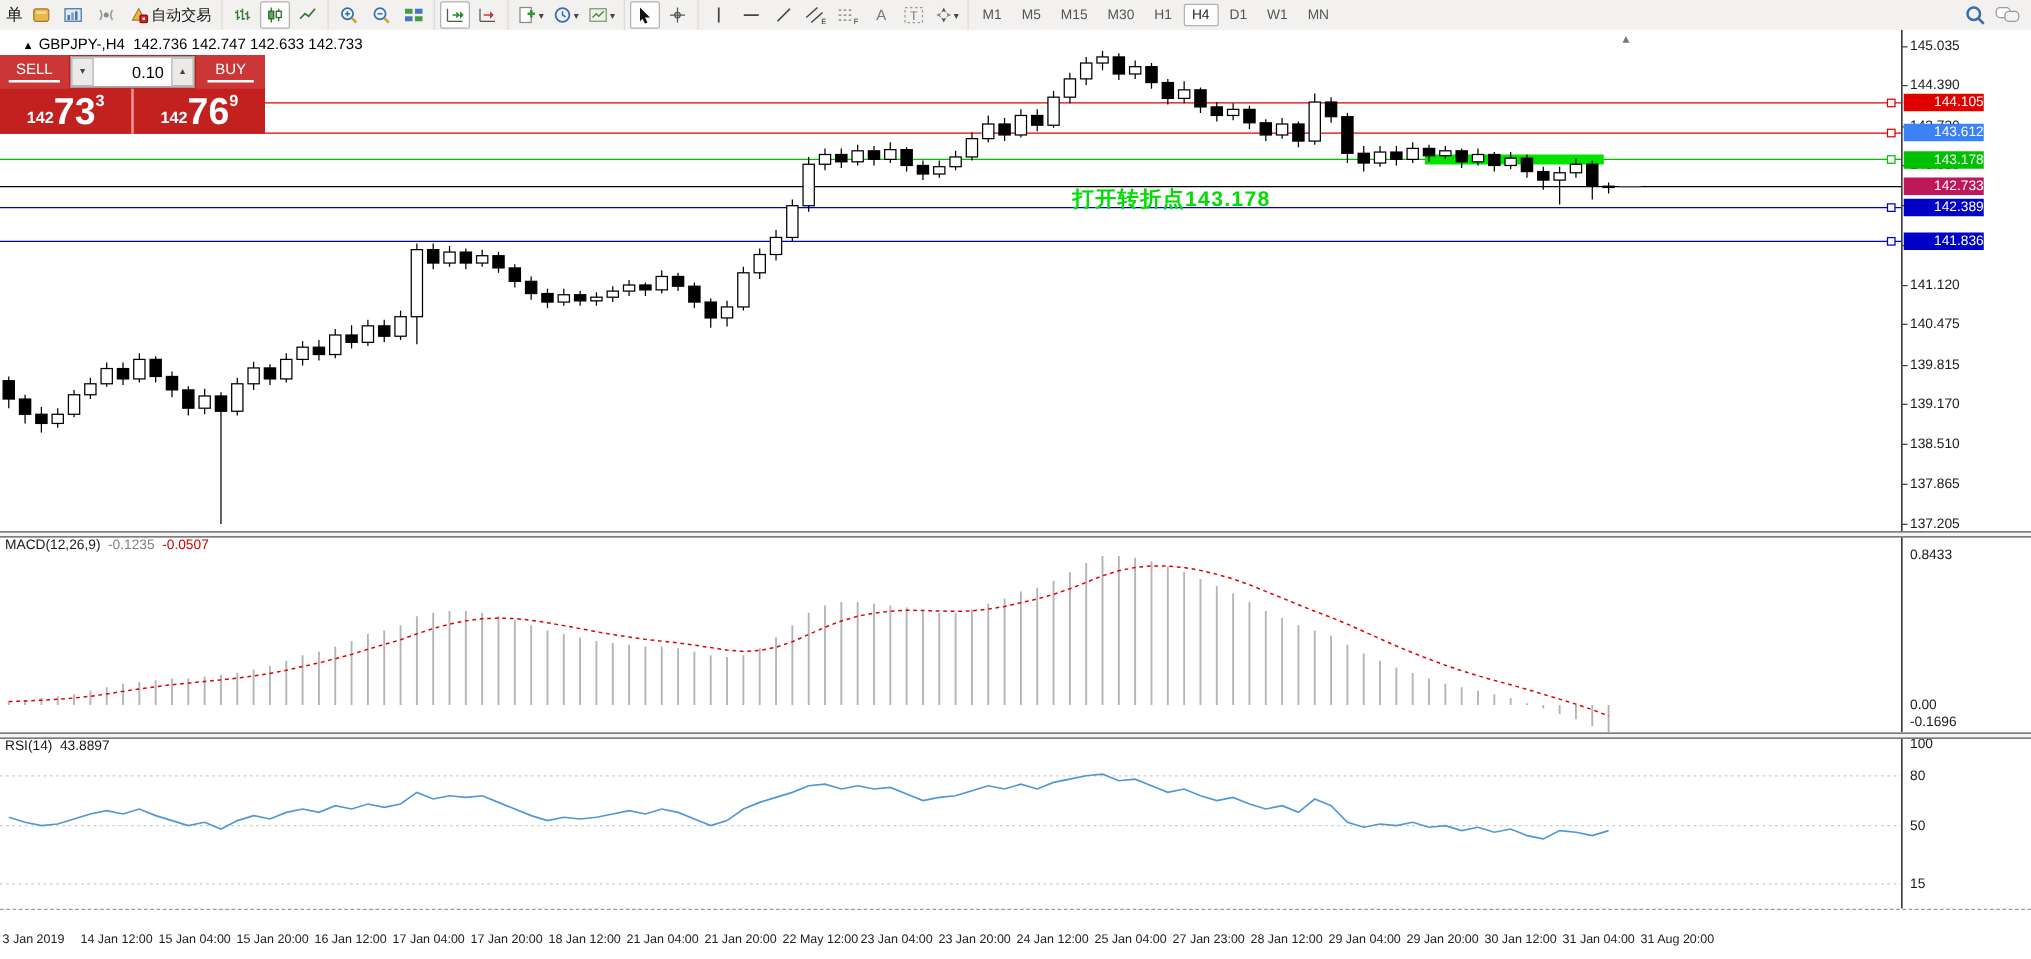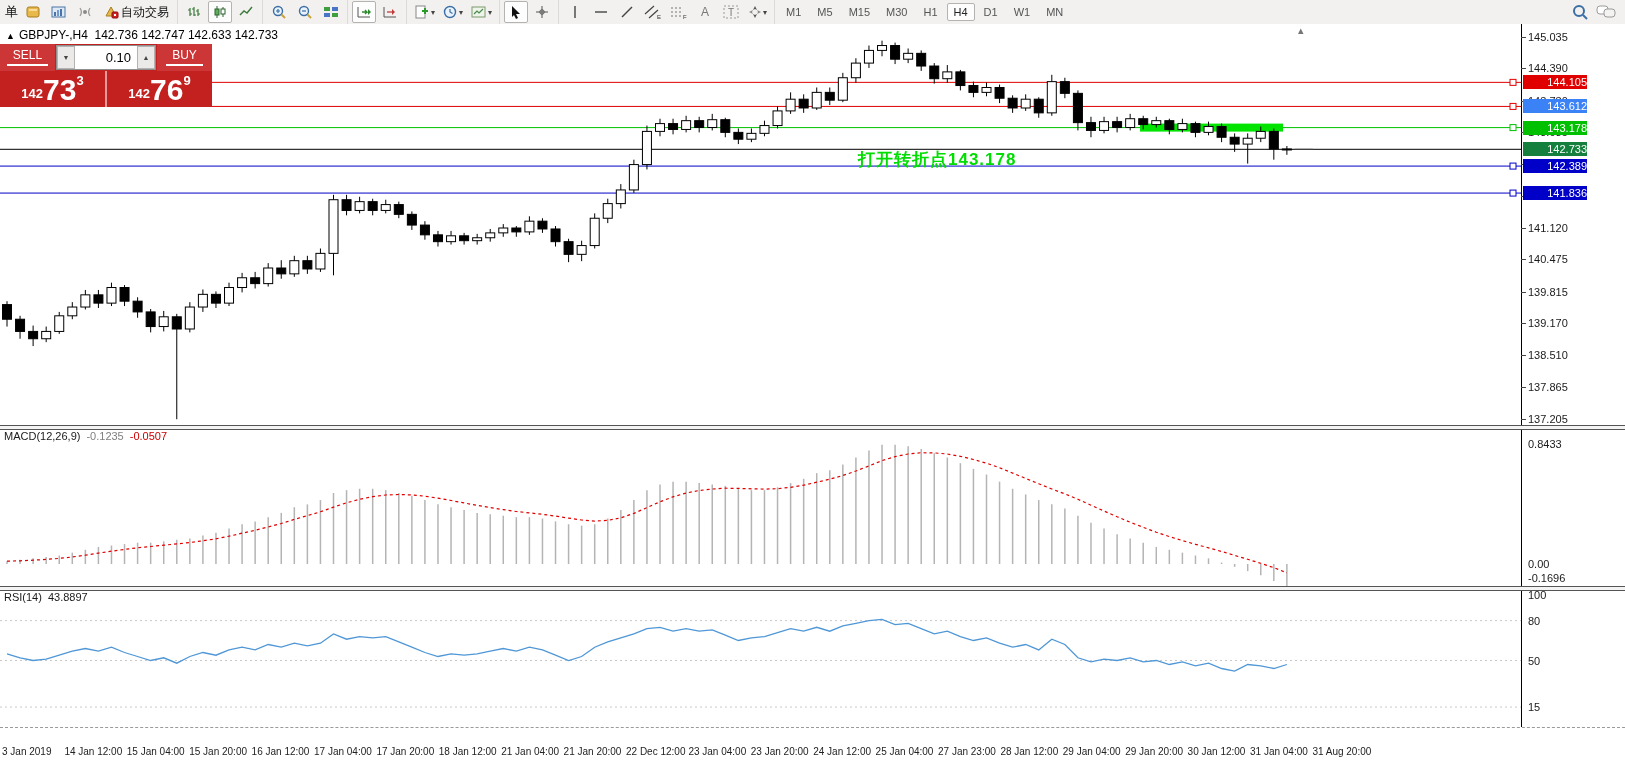--- a/index.html
+++ b/index.html
@@ -13,21 +13,21 @@
   .tbtn svg{display:block;}
   .caret{font-size:8px;color:#444;margin-left:1px;}
   .cutlabel{font-size:13px;color:#111;padding:0 2px;}
   .autotext{font-size:12px;color:#111;margin-left:2px;}
   .tfbtn{font-size:11px;color:#555;padding:2px 6px;margin:0 1px;border:1px solid transparent;border-radius:2px;}
   .tfbtn.active{background:#fdfdfd;border:1px solid #b5b3b1;color:#222;}
   .toolbar-right{margin-left:auto;display:flex;align-items:center;padding-right:6px;}
   
   .chart-panel{position:absolute;left:0;top:24px;width:1625px;height:401px;background:#fff;overflow:hidden;}
   .plot{position:absolute;left:0;top:0;width:1521px;height:401px;border-right:1px solid #000;}
-  .symbol-info{position:absolute;left:6px;top:4px;font-size:12px;color:#000;z-index:5;}
+  .symbol-info{position:absolute;left:18px;top:4px;font-size:12px;color:#000;z-index:5;}
   .symbol-info .arr{font-size:9px;margin-right:4px;}
   .axis-label{position:absolute;left:1528px;font-size:11px;color:#1a1a1a;z-index:2;}
   .tickdash{position:absolute;left:1521px;width:5px;height:1px;background:#444;z-index:2;}
   .badge{position:absolute;left:1523px;width:60px;height:14px;line-height:14px;font-size:11px;color:#fff;text-align:right;padding-left:4px;z-index:6;}
   .shift-marker{position:absolute;left:1298px;top:0px;color:#777;font-size:11px;z-index:4;}
   .annotation{position:absolute;left:858px;top:124px;font-size:17px;font-weight:bold;color:#00dd00;z-index:5;letter-spacing:1px;}
   
   .trade-widget{position:absolute;left:0;top:20px;width:212px;height:63px;z-index:10;background:#c32020;}
   .tw-row1{display:flex;height:27px;}
   .tw-btn{width:55px;background:#cd3636;color:#fff;font-size:12px;display:flex;align-items:flex-start;justify-content:center;padding-top:4px;}
@@ -532,21 +532,21 @@
         <div class="tickdash" style="top: 299.134px;"></div>
         <div class="axis-label" style="top: 325.333px;">138.510</div>
         <div class="tickdash" style="top: 331.333px;"></div>
         <div class="axis-label" style="top: 356.801px;">137.865</div>
         <div class="tickdash" style="top: 362.801px;"></div>
         <div class="axis-label" style="top: 389px;">137.205</div>
         <div class="tickdash" style="top: 395px;"></div>
         <div class="badge" style="top: 51.3716px; background: rgb(224, 0, 0);">144.105</div>
         <div class="badge" style="top: 75.4235px; background: #3b82f6;">143.612</div>
         <div class="badge" style="top: 96.5969px; background: rgb(0, 192, 0);">143.178</div>
-        <div class="badge" style="top: 118.307px; background: #15803d;">142.733</div>
+        <div class="badge" style="top: 118.307px; background: #be185d;">142.733</div>
         <div class="badge" style="top: 135.09px; background: rgb(0, 0, 200);">142.389</div>
         <div class="badge" style="top: 162.069px; background: rgb(0, 0, 200);">141.836</div>
       </div>
   </div>
 
   <div class="splitter" style="top:425px;"></div>
 
   <div class="ind-panel" style="top:428px;height:158px;">
     <div class="plot" style="height:158px;">
       <svg id="macd-svg" width="1521" height="158">
@@ -688,21 +688,21 @@
       <div class="time-label" style="left: 2px;">3 Jan 2019</div>
       <div class="time-label" style="left: 64.4px;">14 Jan 12:00</div>
       <div class="time-label" style="left: 126.8px;">15 Jan 04:00</div>
       <div class="time-label" style="left: 189.2px;">15 Jan 20:00</div>
       <div class="time-label" style="left: 251.6px;">16 Jan 12:00</div>
       <div class="time-label" style="left: 314px;">17 Jan 04:00</div>
       <div class="time-label" style="left: 376.4px;">17 Jan 20:00</div>
       <div class="time-label" style="left: 438.8px;">18 Jan 12:00</div>
       <div class="time-label" style="left: 501.2px;">21 Jan 04:00</div>
       <div class="time-label" style="left: 563.6px;">21 Jan 20:00</div>
-      <div class="time-label" style="left: 626px;">22 Dec 12:00</div>
+      <div class="time-label" style="left: 626px;">22 May 12:00</div>
       <div class="time-label" style="left: 688.4px;">23 Jan 04:00</div>
       <div class="time-label" style="left: 750.8px;">23 Jan 20:00</div>
       <div class="time-label" style="left: 813.2px;">24 Jan 12:00</div>
       <div class="time-label" style="left: 875.6px;">25 Jan 04:00</div>
       <div class="time-label" style="left: 938px;">27 Jan 23:00</div>
       <div class="time-label" style="left: 1000.4px;">28 Jan 12:00</div>
       <div class="time-label" style="left: 1062.8px;">29 Jan 04:00</div>
       <div class="time-label" style="left: 1125.2px;">29 Jan 20:00</div>
       <div class="time-label" style="left: 1187.6px;">30 Jan 12:00</div>
       <div class="time-label" style="left: 1250px;">31 Jan 04:00</div>

